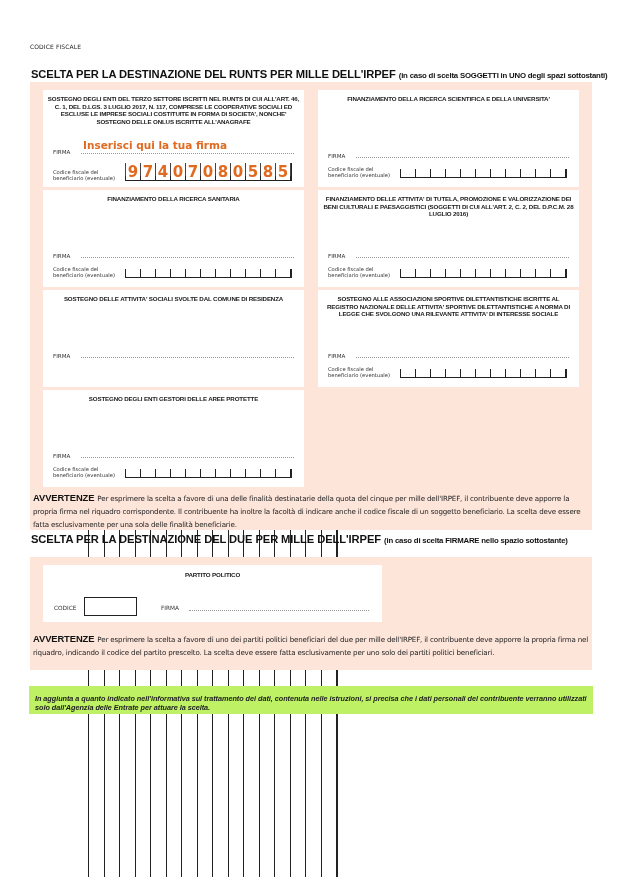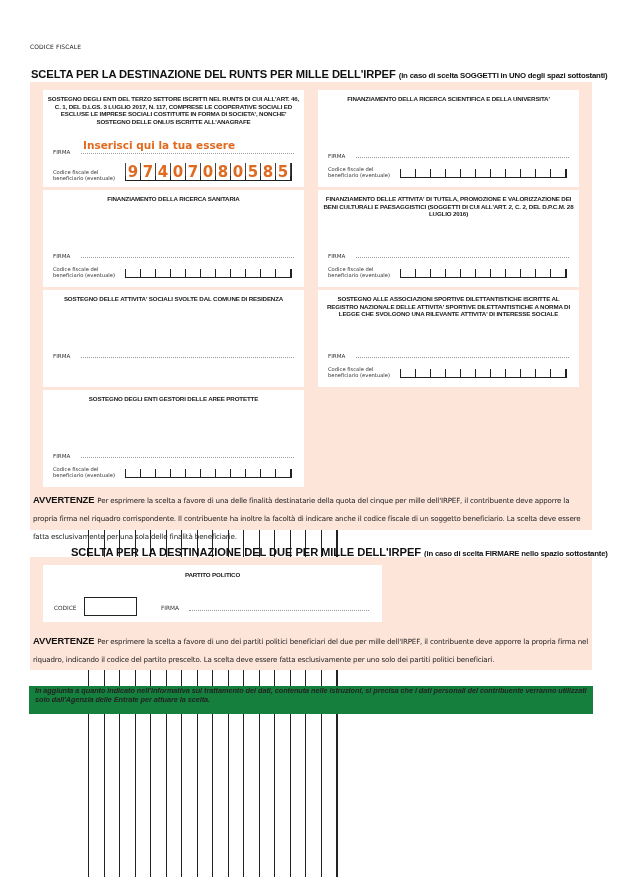--- a/index.html
+++ b/index.html
@@ -29,24 +29,24 @@
   .cfb-row { position: absolute; left: 10px; display: flex; align-items: flex-end; }
   .cfb-label { font-size: 5.2px; line-height: 6px; color: #333; width: 72px; flex: none; }
   .cfb-boxes { display: flex; height: 14px; border-bottom: 1px solid #222; align-items: flex-end; }
   .cfb-boxes .cell { border-left: 1px solid #222; height: 60%; width: 15px; }
   .cfb-boxes .cell:last-child { border-right: 1px solid #222; width: 0; }
   .cfb-boxes.filled { height: 18px; }
   .cfb-boxes.filled .cell { height: 100%; position: relative; border-left: 1px solid #444; }
   .cfb-boxes.filled .cell span { position: absolute; left: 0; right: 0; bottom: -1px; text-align: center; font-family: "DejaVu Sans", sans-serif; font-weight: bold; font-size: 15px; color: #e06a20; }
   .cfb-boxes.filled .cell::after { content: ""; position: absolute; left: -1px; bottom: 0; height: 4px; border-left: 1px solid #222; }
 
-  .avv { font-family: "DejaVu Sans", sans-serif; font-size: 7.1px; line-height: 18px; color: #222; letter-spacing: -0.15px; }
+  .avv { font-family: "DejaVu Sans", sans-serif; font-size: 7.1px; line-height: 13px; color: #222; letter-spacing: -0.15px; }
   .avv b { font-family: "Liberation Sans", sans-serif; font-size: 9.4px; letter-spacing: -0.1px; color: #111; margin-right: 3px; }
 
-  .privacy { background: #15803d; font-family: "Liberation Sans", sans-serif; font-style: italic; font-weight: bold; font-size: 7.3px; line-height: 9.4px; color: #222; padding: 0 6px; letter-spacing: -0.05px; }
+  .privacy { background: #bef264; font-family: "Liberation Sans", sans-serif; font-style: italic; font-weight: bold; font-size: 7.3px; line-height: 9.4px; color: #222; padding: 8px 6px; letter-spacing: -0.05px; }
 
   .codice-box { border: 1px solid #222; width: 53px; height: 19px; }
   .small-label { font-size: 5.8px; color: #333; }
 </style>
 </head>
 <body>
 
 <div class="abs cf-top-label">CODICE FISCALE</div>
 <div class="abs cf-top-boxes tick-box" id="cf-top">
     <div class="cell" style="width: 15.5px;"></div>
@@ -73,21 +73,21 @@
   <span class="sub">(in caso di scelta SOGGETTI in UNO degli spazi sottostanti)</span>
 </div>
 
 <div class="abs pink-panel" style="left:30px; top:82px; width:562px; height:448px;">
 
   <div class="card" style="left:13px; top:8px; width:261px; height:97px;">
     <div class="card-title">SOSTEGNO DEGLI ENTI DEL TERZO SETTORE ISCRITTI NEL RUNTS DI CUI ALL'ART. 46, C. 1, DEL D.LGS. 3 LUGLIO 2017, N. 117, COMPRESE LE COOPERATIVE SOCIALI ED ESCLUSE LE IMPRESE SOCIALI COSTITUITE IN FORMA DI SOCIETA', NONCHE' SOSTEGNO DELLE ONLUS ISCRITTE ALL'ANAGRAFE</div>
     <div class="firma-row" style="top:56px;">
       <span class="firma-label">FIRMA</span>
       <div class="firma-line">
-        <span class="firma-sig">Inserisci qui la tua essere</span>
+        <span class="firma-sig">Inserisci qui la tua firma</span>
       </div>
     </div>
     <div class="cfb-row" style="top:73px;">
       <div class="cfb-label">
         <div>Codice fiscale del</div>
         <div>beneficiario (eventuale)</div>
       </div>
       <div class="cfb-boxes filled" id="cf-filled">
           <div class="cell">
             <span>9</span>
@@ -273,21 +273,21 @@
           <div class="cell"></div>
         </div>
     </div>
   </div>
 
   <div class="abs avv" style="left:3px; top:409px; width:556px;">
     <b>AVVERTENZE</b><span>Per esprimere la scelta a favore di una delle finalità destinatarie della quota del cinque per mille dell'IRPEF, il contribuente deve apporre la propria firma nel riquadro corrispondente. Il contribuente ha inoltre la facoltà di indicare anche il codice fiscale di un soggetto beneficiario. La scelta deve essere fatta esclusivamente per una sola delle finalità beneficiarie.</span>
   </div>
 </div>
 
-<div class="abs section-title" style="left:31px; top:546px;margin-left:40px;">
+<div class="abs section-title" style="left:31px; top:533px;">
   <span>SCELTA PER LA DESTINAZIONE DEL DUE PER MILLE DELL'IRPEF</span>
   <span class="sub">(in caso di scelta FIRMARE nello spazio sottostante)</span>
 </div>
 
 <div class="abs pink-panel" style="left:30px; top:557px; width:562px; height:113px;">
   <div class="card" style="left:13px; top:8px; width:339px; height:57px;">
     <div class="card-title" style="top:6px;">PARTITO POLITICO</div>
     <div class="abs small-label" style="left:11px; top:40px;">CODICE</div>
     <div class="abs codice-box" style="left:41px; top:32px;"></div>
     <div class="abs small-label" style="left:118px; top:40px;">FIRMA</div>

